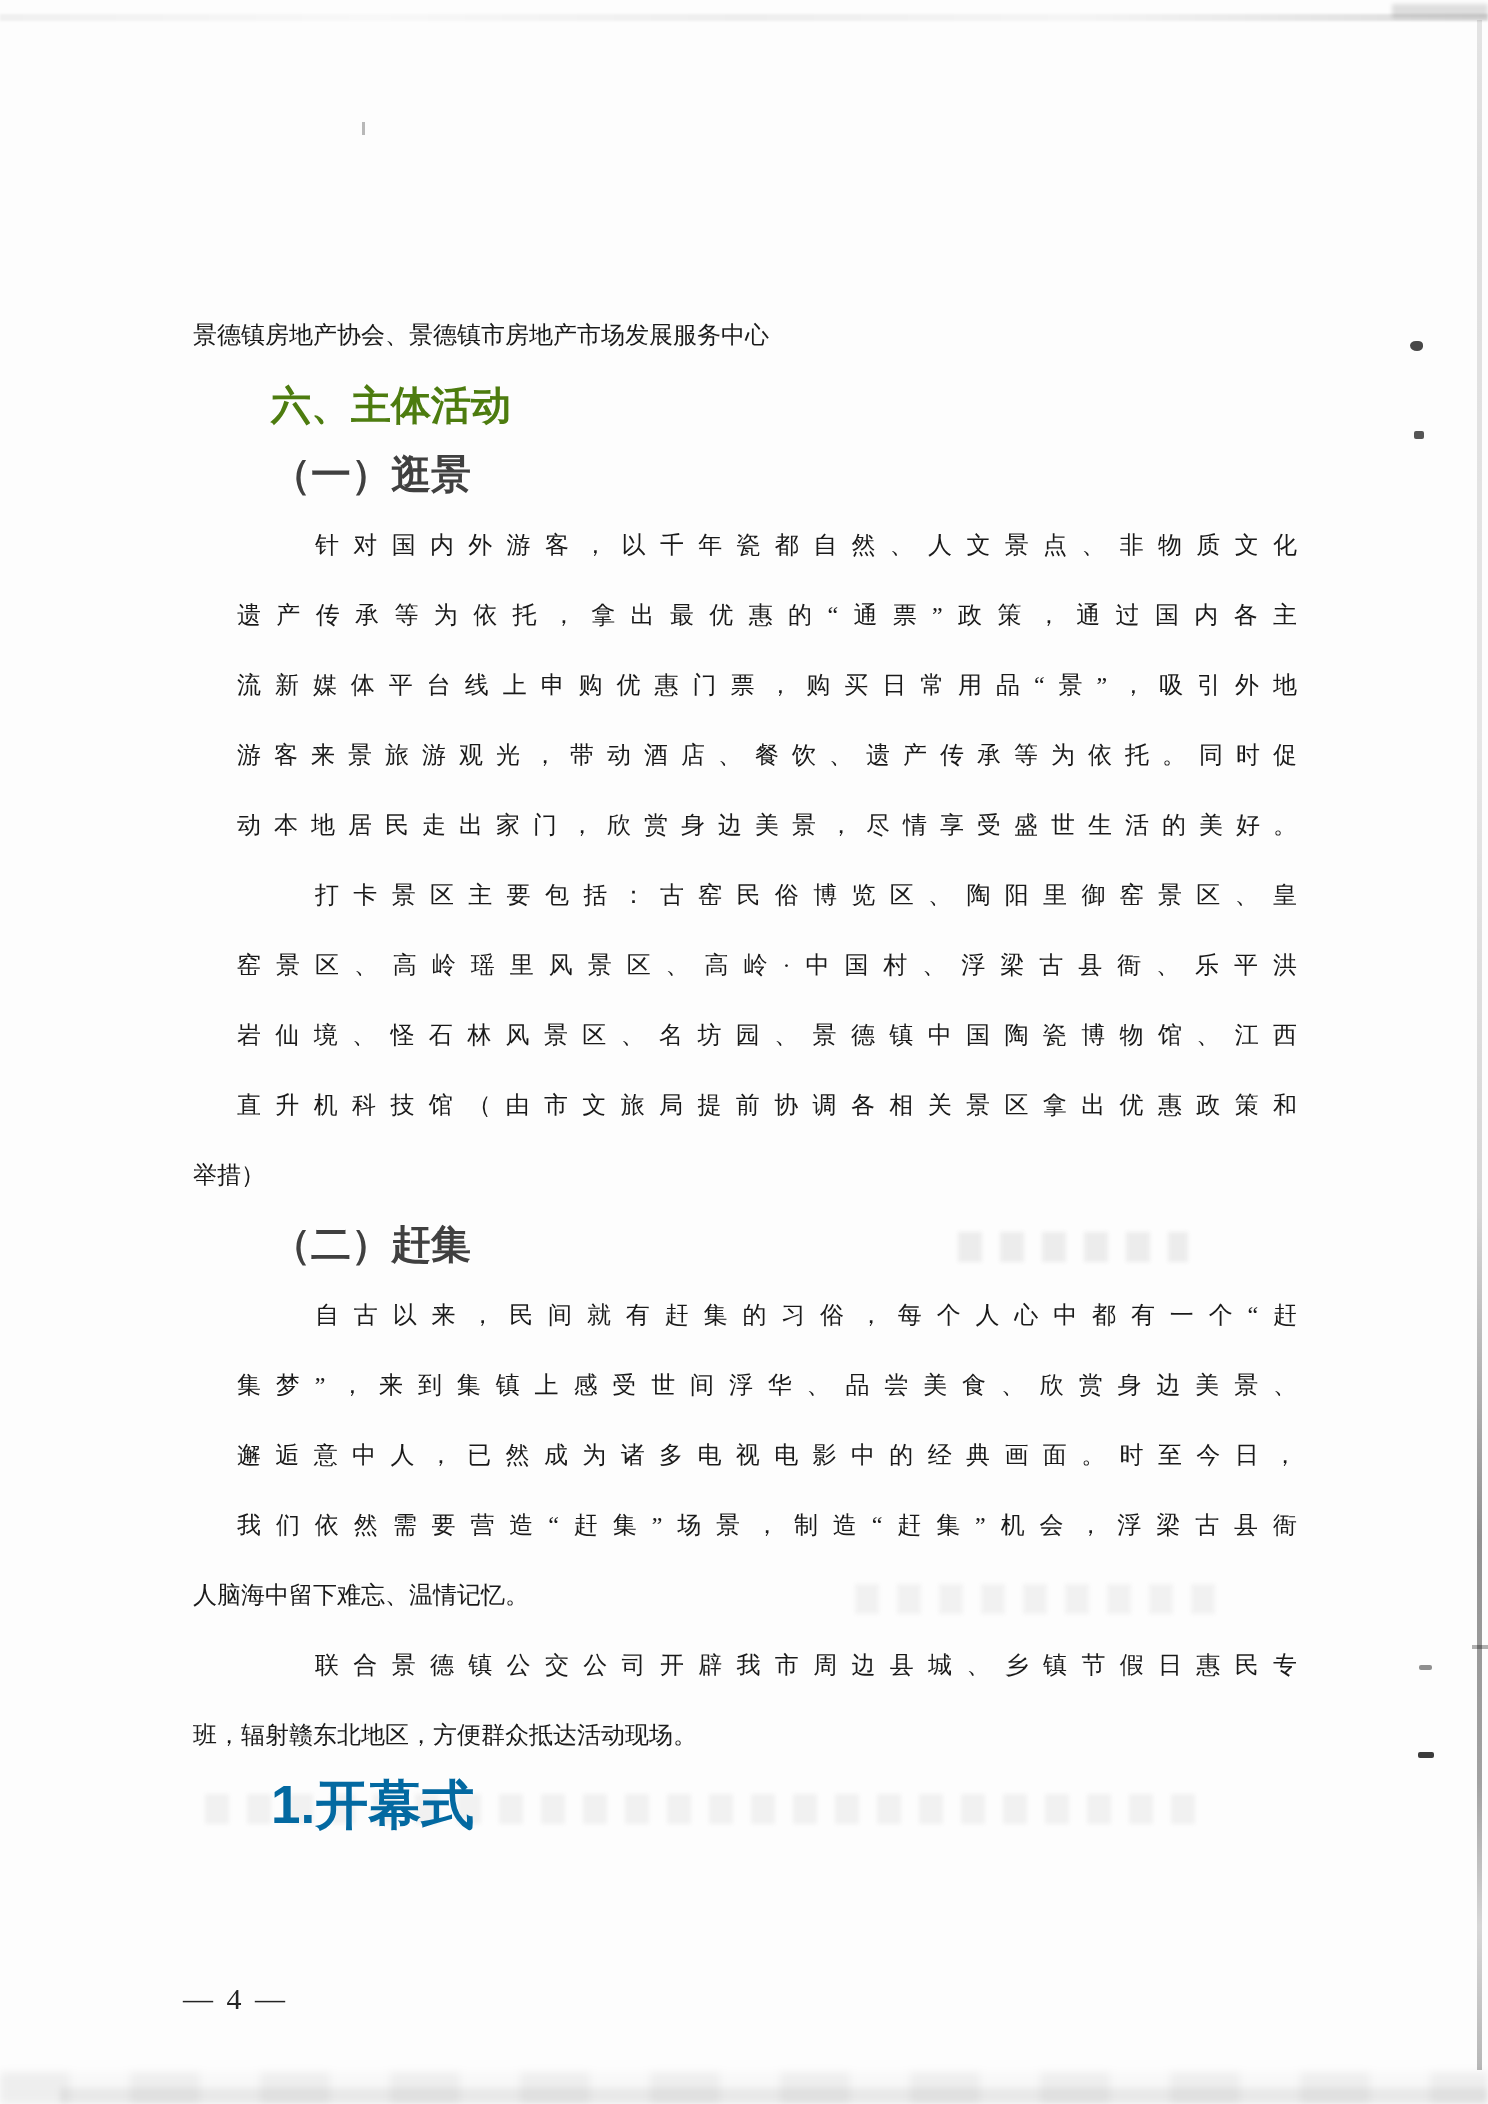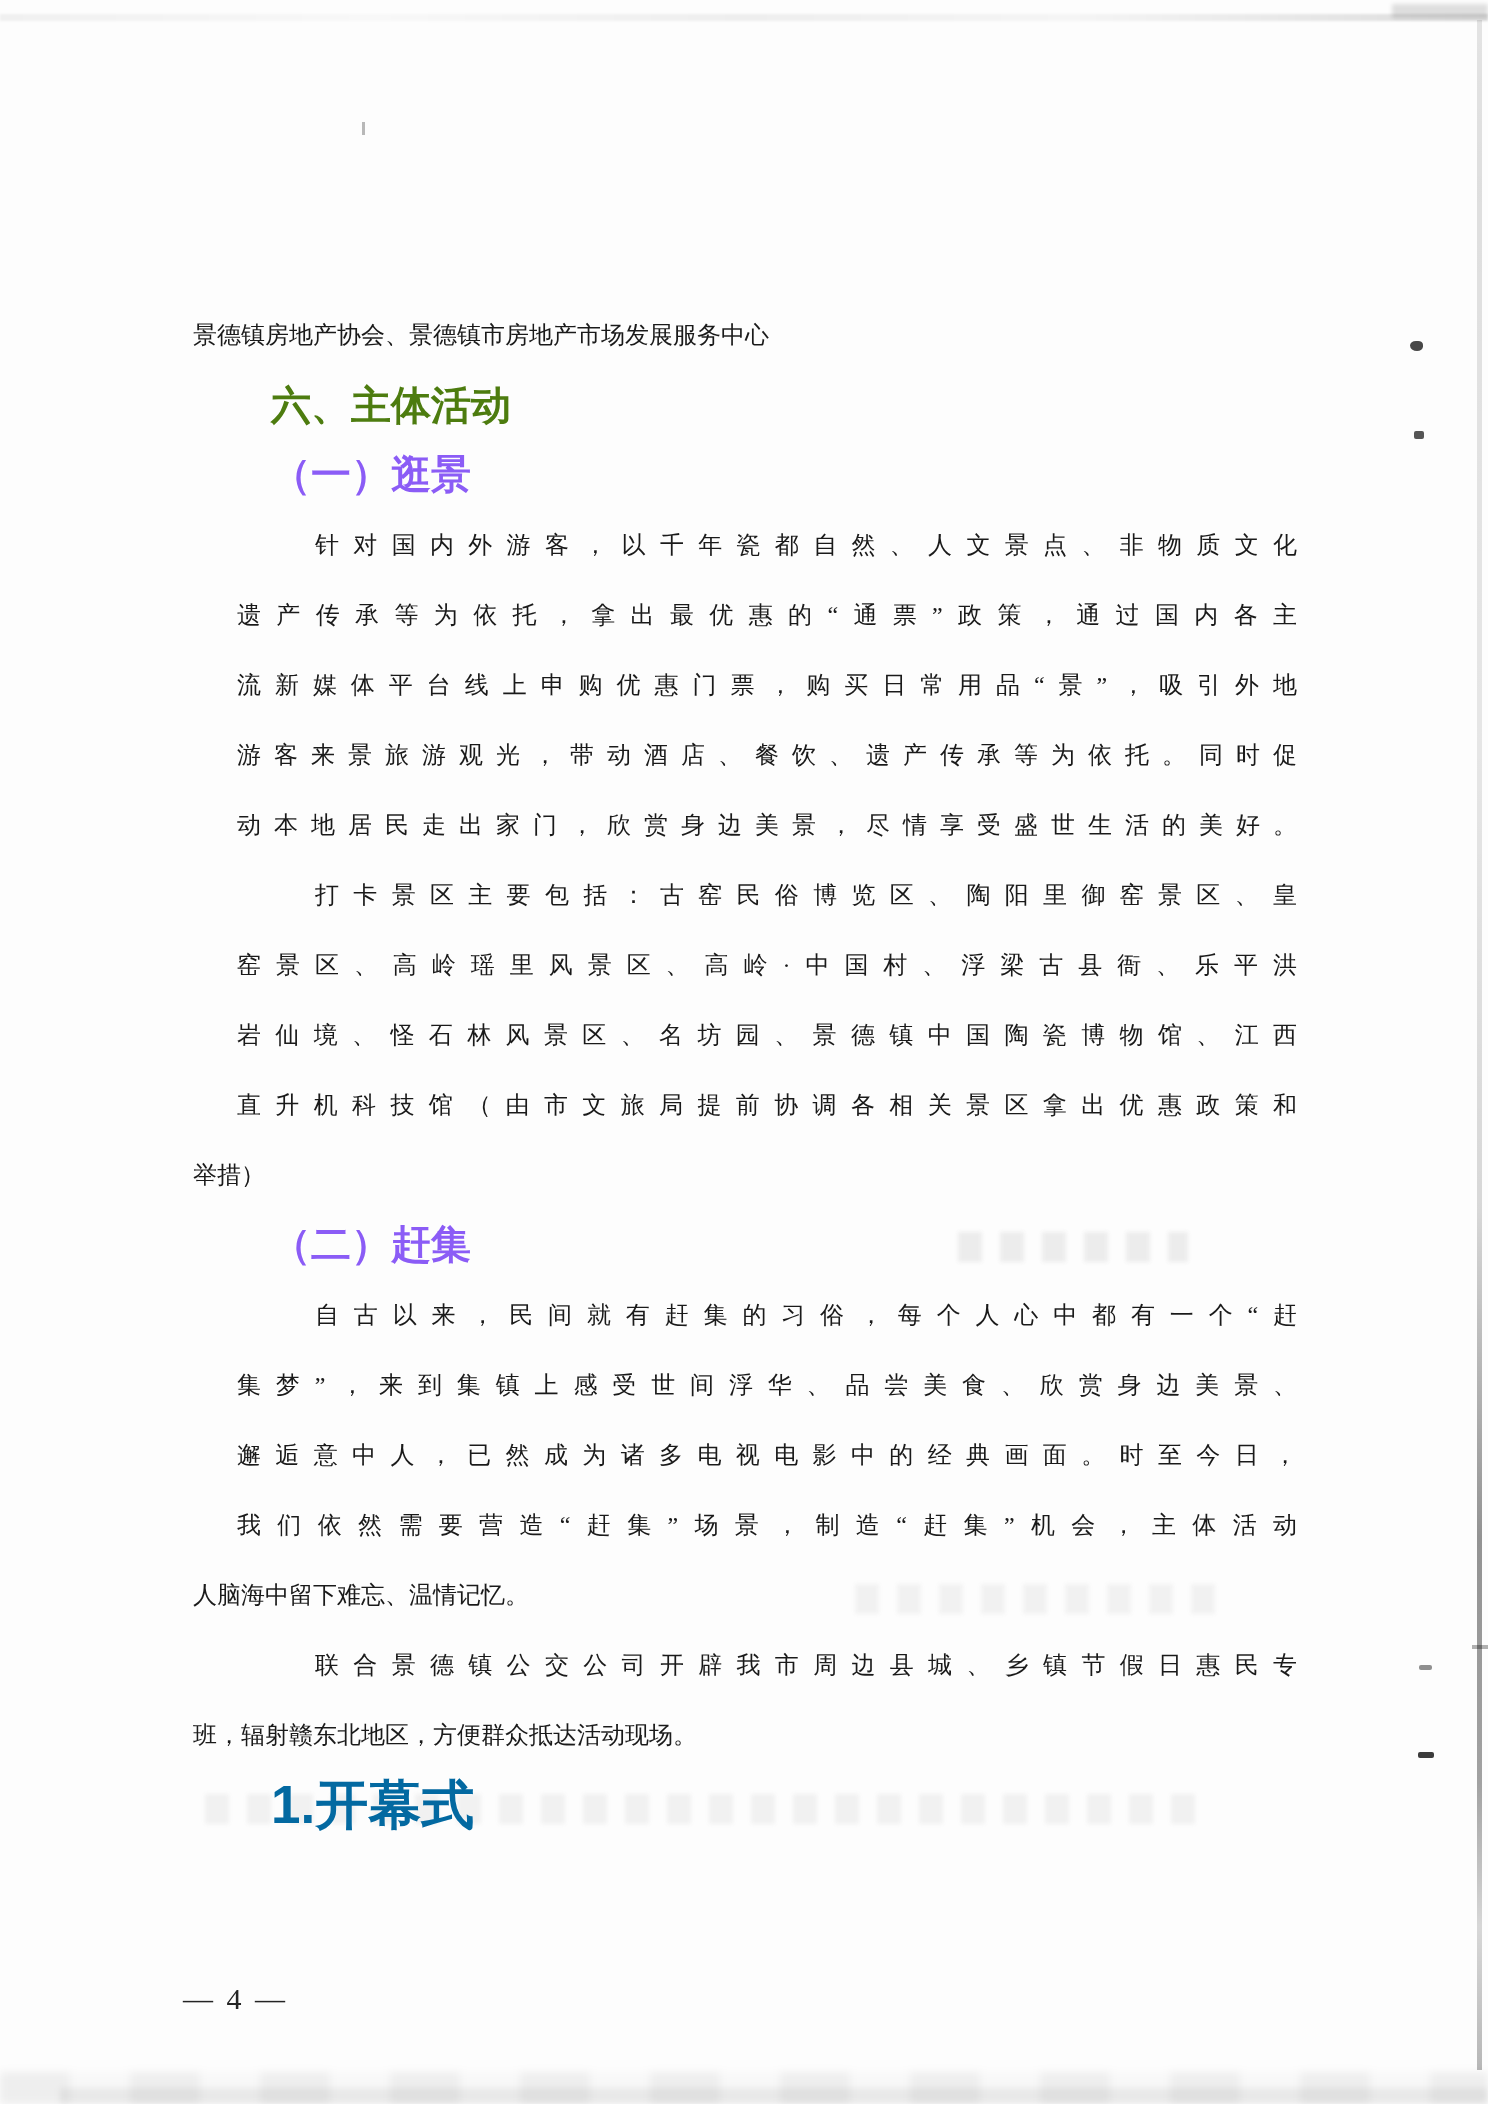--- a/index.html
+++ b/index.html
@@ -39,21 +39,21 @@
   .ind { padding-left: 78px; }
   .hei {
     font-family: "Liberation Sans", "DejaVu Sans", sans-serif;
     font-weight: bold;
     font-size: 40px;
     color: #4d7c0f;
   }
   .kai {
     font-weight: bold;
     font-size: 40px;
-    color: #8b5cf6;
+    color: #404040;
   }
   .numh {
     font-family: "Liberation Sans", "DejaVu Sans", sans-serif;
     font-weight: bold;
     font-size: 53px;
     color: #0369a1;
   }
   .page-num {
     position: absolute;
     left: 183px;
@@ -162,21 +162,21 @@
     <div class="line just">动本地居民走出家门，欣赏身边美景，尽情享受盛世生活的美好。</div>
     <div class="line just ind">打卡景区主要包括：古窑民俗博览区、陶阳里御窑景区、皇</div>
     <div class="line just">窑景区、高岭瑶里风景区、高岭·中国村、浮梁古县衙、乐平洪</div>
     <div class="line just">岩仙境、怪石林风景区、名坊园、景德镇中国陶瓷博物馆、江西</div>
     <div class="line just">直升机科技馆（由市文旅局提前协调各相关景区拿出优惠政策和</div>
     <div class="line">举措）</div>
     <div class="line kai ind">（二）赶集</div>
     <div class="line just ind">自古以来，民间就有赶集的习俗，每个人心中都有一个“赶</div>
     <div class="line just">集梦”，来到集镇上感受世间浮华、品尝美食、欣赏身边美景、</div>
     <div class="line just">邂逅意中人，已然成为诸多电视电影中的经典画面。时至今日，</div>
-    <div class="line just">我们依然需要营造“赶集”场景，制造“赶集”机会，主体活动</div>
+    <div class="line just">我们依然需要营造“赶集”场景，制造“赶集”机会，浮梁古县衙</div>
     <div class="line">人脑海中留下难忘、温情记忆。</div>
     <div class="line just ind">联合景德镇公交公司开辟我市周边县城、乡镇节假日惠民专</div>
     <div class="line">班，辐射赣东北地区，方便群众抵达活动现场。</div>
     <div class="line numh ind">1.开幕式</div>
   </div>
 
   <div class="page-num">— 4 —</div>
 
 </div>
 

